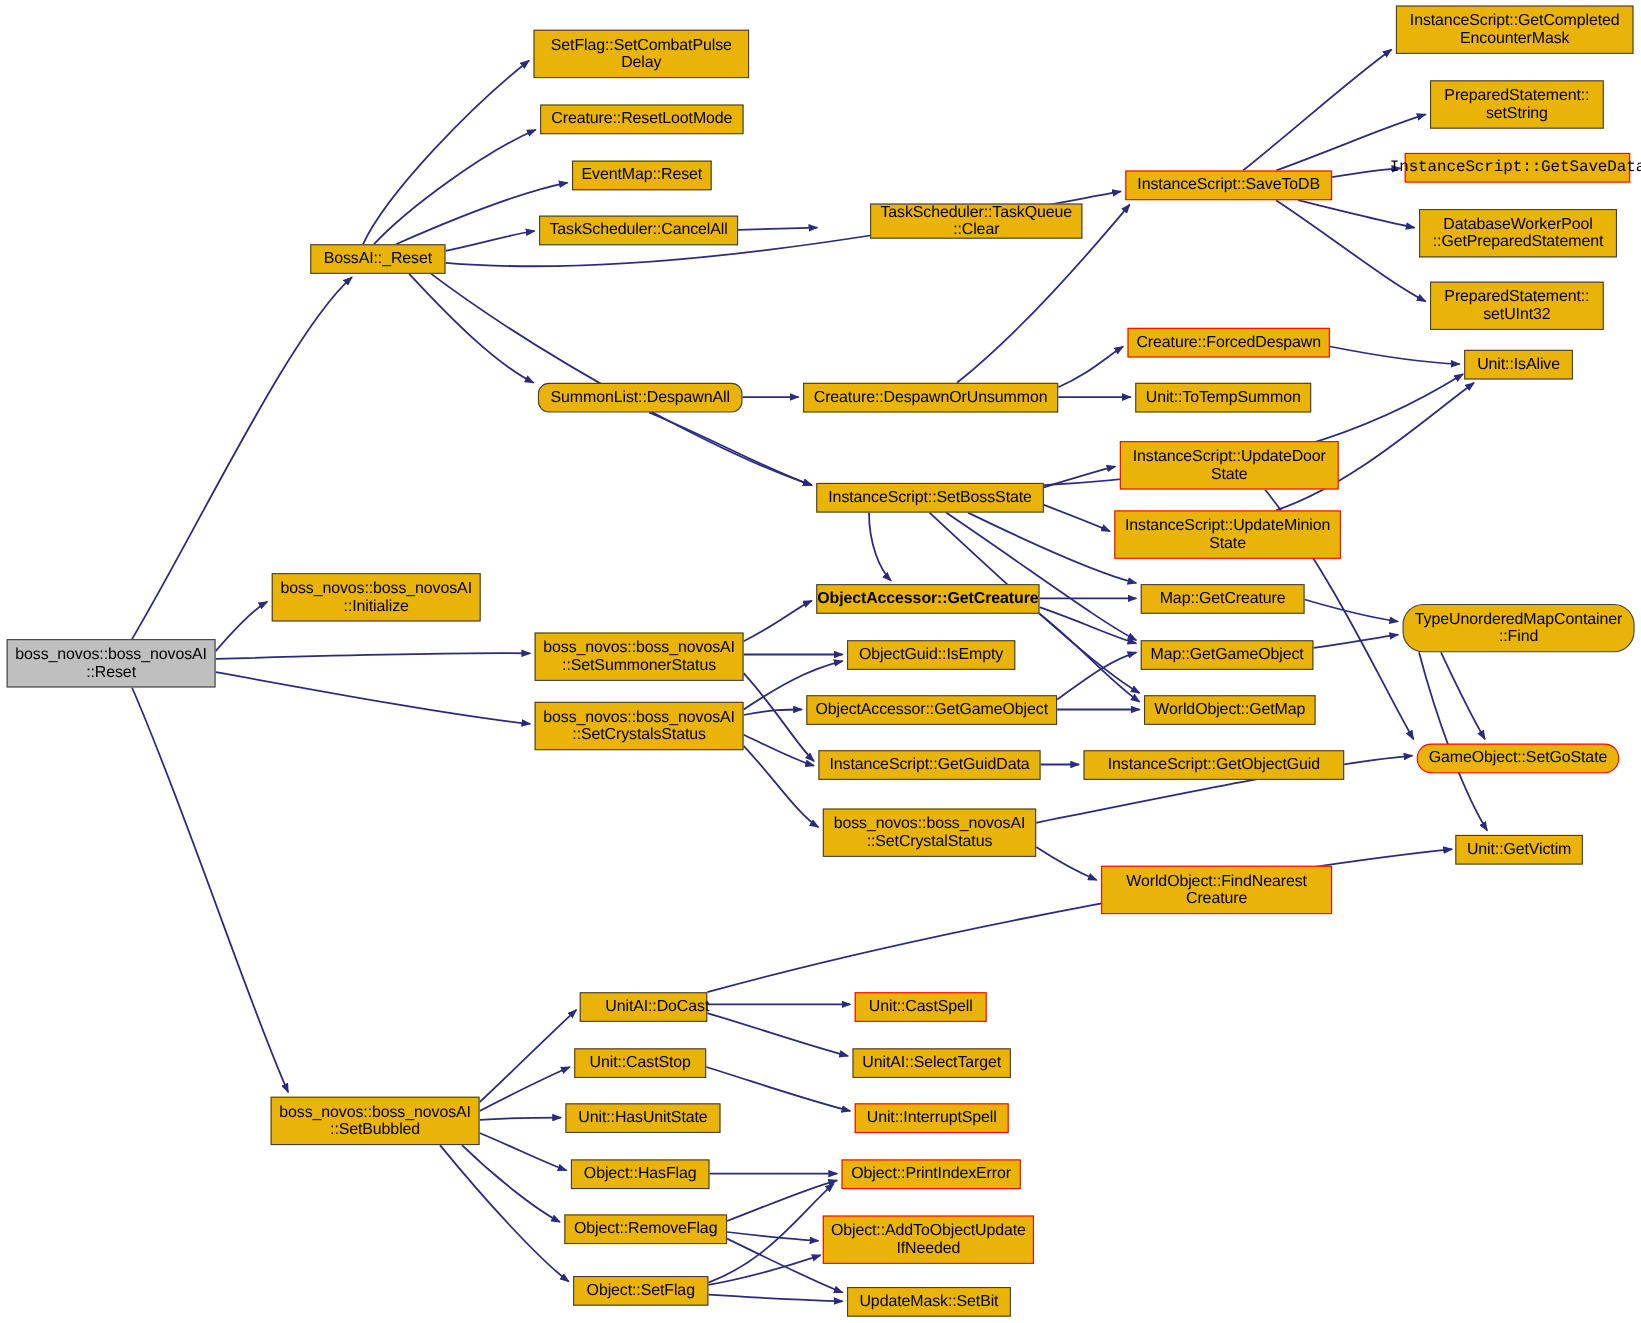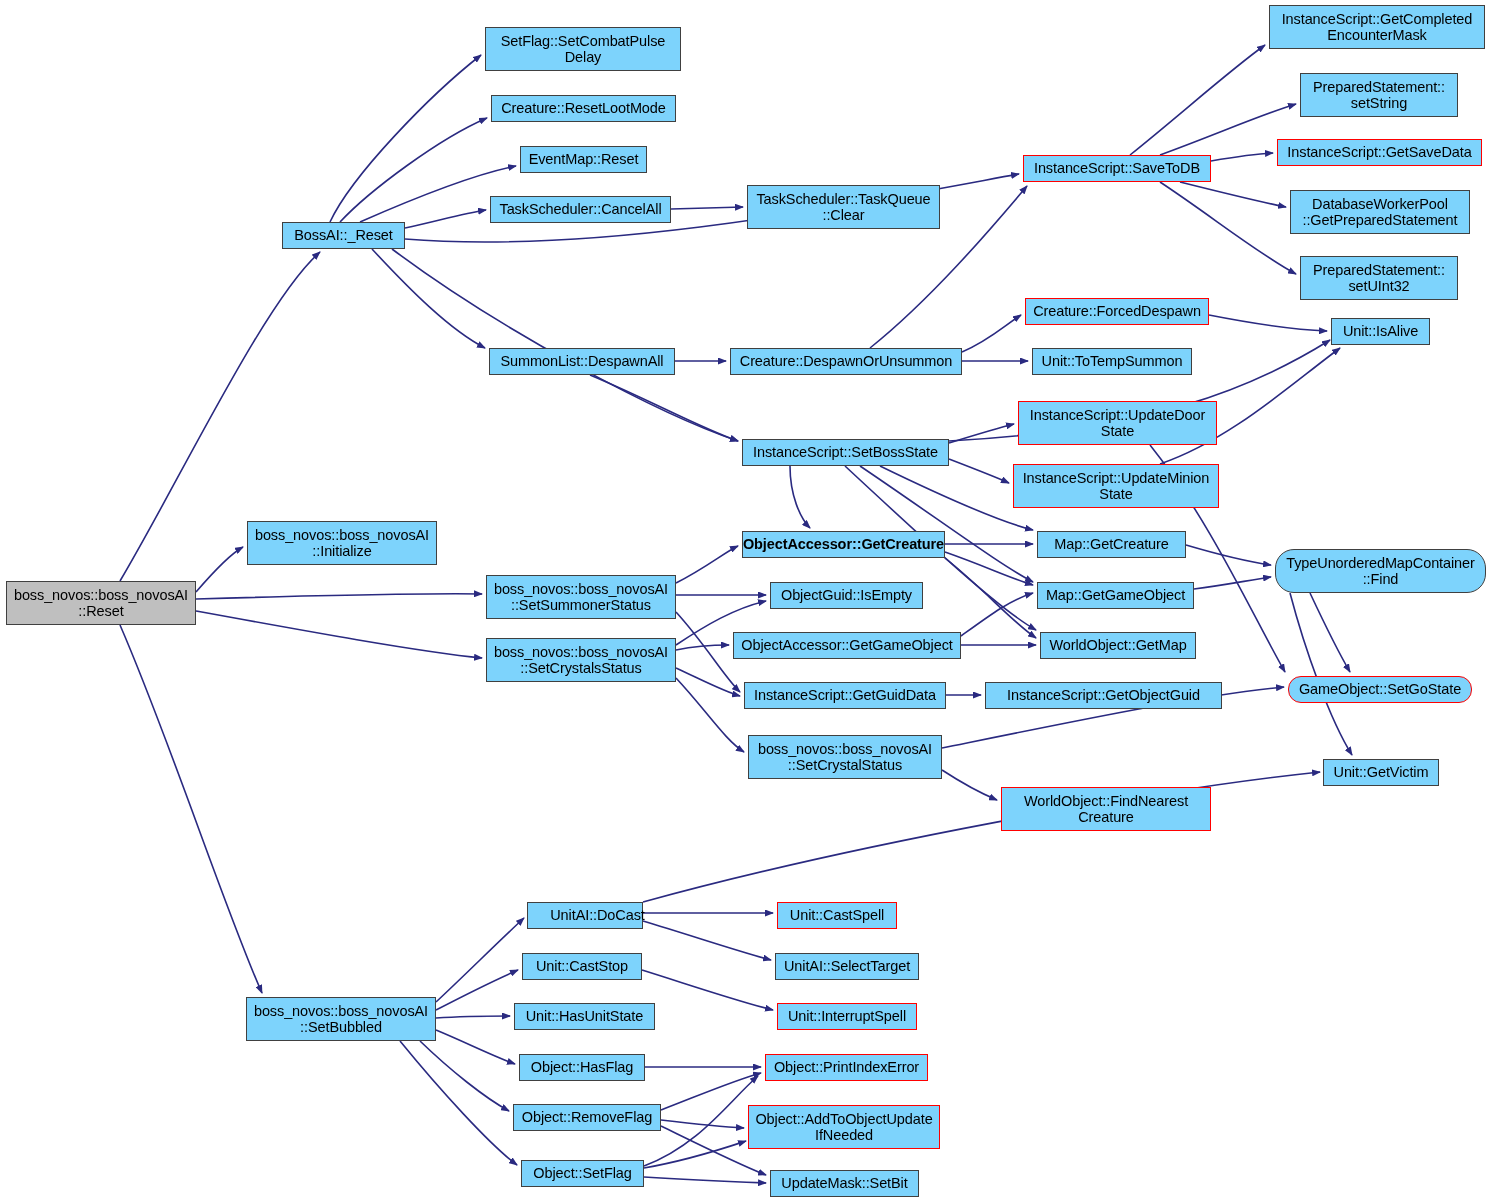--- a/index.html
+++ b/index.html
@@ -28,21 +28,21 @@
   .node {
     position: absolute;
     box-sizing: border-box;
     display: flex;
     align-items: center;
     justify-content: center;
     text-align: center;
     line-height: 1.12;
     font-size: 14.5px;
     color: #000000;
-    background: #7dd3fc;
+    background: #eab308;
     border: 1px solid #404040;
     letter-spacing: -0.1px;
     white-space: pre-line;
     padding: 0 3px;
   }
   .node.red {
     border: 1px solid #ff0000;
   }
   .node.current {
     background: #bfbfbf;
@@ -130,33 +130,33 @@
         <path d="M644,1168 C690,1160 725,1148 746,1141" marker-end="url(#arrow)"></path>
         <path d="M644,1177 C690,1180 740,1182 766,1183" marker-end="url(#arrow)"></path>
       </g>
   </svg>
   <div id="node-layer">
       <div class="node" style="left: 485px; top: 27px; width: 196px; height: 44px;">SetFlag::SetCombatPulse
 Delay</div>
       <div class="node" style="left: 491px; top: 95px; width: 185px; height: 27px;">Creature::ResetLootMode</div>
       <div class="node" style="left: 520px; top: 146px; width: 127px; height: 27px;">EventMap::Reset</div>
       <div class="node" style="left: 490px; top: 196px; width: 181px; height: 27px;">TaskScheduler::CancelAll</div>
-      <div class="node" style="left: 747px; top: 185px; width: 193px; height: 44px;">TaskScheduler::TaskQueue
+      <div class="node" style="left: 791px; top: 185px; width: 193px; height: 32px;">TaskScheduler::TaskQueue
 ::Clear</div>
       <div class="node" style="left: 282px; top: 222px; width: 123px; height: 27px;">BossAI::_Reset</div>
-      <div class="node" style="left: 489px; top: 348px; width: 186px; height: 27px;">SummonList::DespawnAll</div>
+      <div class="node" style="left: 489px; top: 348px; width: 186px; height: 27px; border-radius: 10px;">SummonList::DespawnAll</div>
       <div class="node" style="left: 730px; top: 348px; width: 232px; height: 27px;">Creature::DespawnOrUnsummon</div>
       <div class="node" style="left: 1032px; top: 348px; width: 160px; height: 27px;">Unit::ToTempSummon</div>
       <div class="node red" style="left: 1025px; top: 298px; width: 184px; height: 27px;">Creature::ForcedDespawn</div>
       <div class="node red" style="left: 1023px; top: 155px; width: 188px; height: 27px;">InstanceScript::SaveToDB</div>
       <div class="node" style="left: 1269px; top: 5px; width: 216px; height: 44px;">InstanceScript::GetCompleted
 EncounterMask</div>
       <div class="node" style="left: 1300px; top: 73px; width: 158px; height: 44px;">PreparedStatement::
 setString</div>
-      <div class="node red" style="left: 1277px; top: 139px; width: 205px; height: 27px;">InstanceScript::GetSaveData</div>
+      <div class="node red" style="left: 1277px; top: 139px; width: 205px; height: 27px; font-family: Liberation Mono, monospace;">InstanceScript::GetSaveData</div>
       <div class="node" style="left: 1290px; top: 190px; width: 180px; height: 44px;">DatabaseWorkerPool
 ::GetPreparedStatement</div>
       <div class="node" style="left: 1300px; top: 256px; width: 158px; height: 44px;">PreparedStatement::
 setUInt32</div>
       <div class="node" style="left: 1331px; top: 318px; width: 99px; height: 27px;">Unit::IsAlive</div>
       <div class="node" style="left: 742px; top: 439px; width: 207px; height: 27px;">InstanceScript::SetBossState</div>
       <div class="node red" style="left: 1018px; top: 401px; width: 199px; height: 44px;">InstanceScript::UpdateDoor
 State</div>
       <div class="node red" style="left: 1013px; top: 464px; width: 206px; height: 44px;">InstanceScript::UpdateMinion
 State</div>

